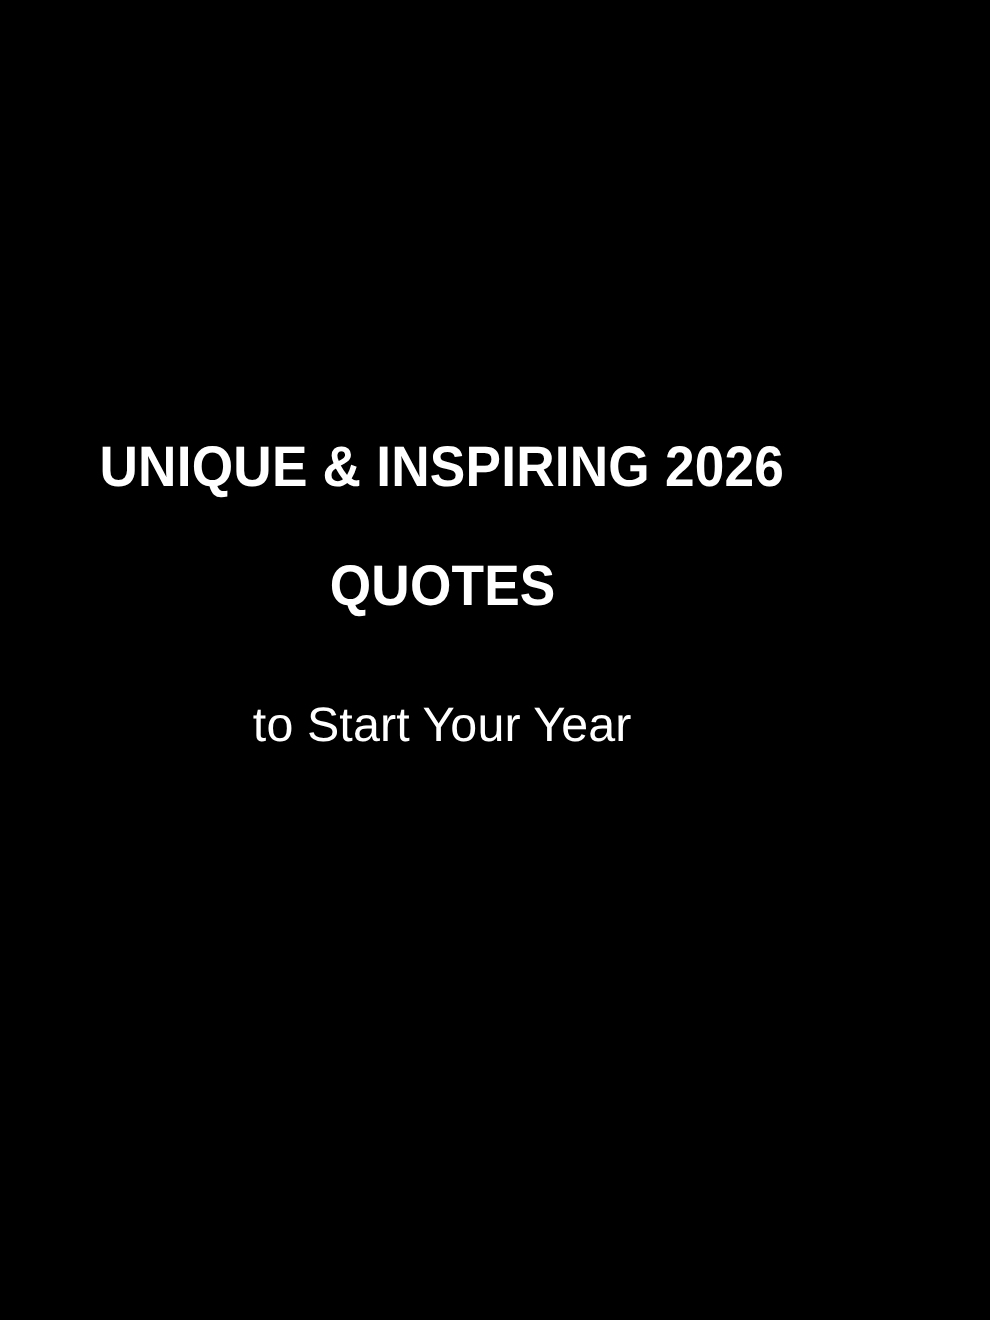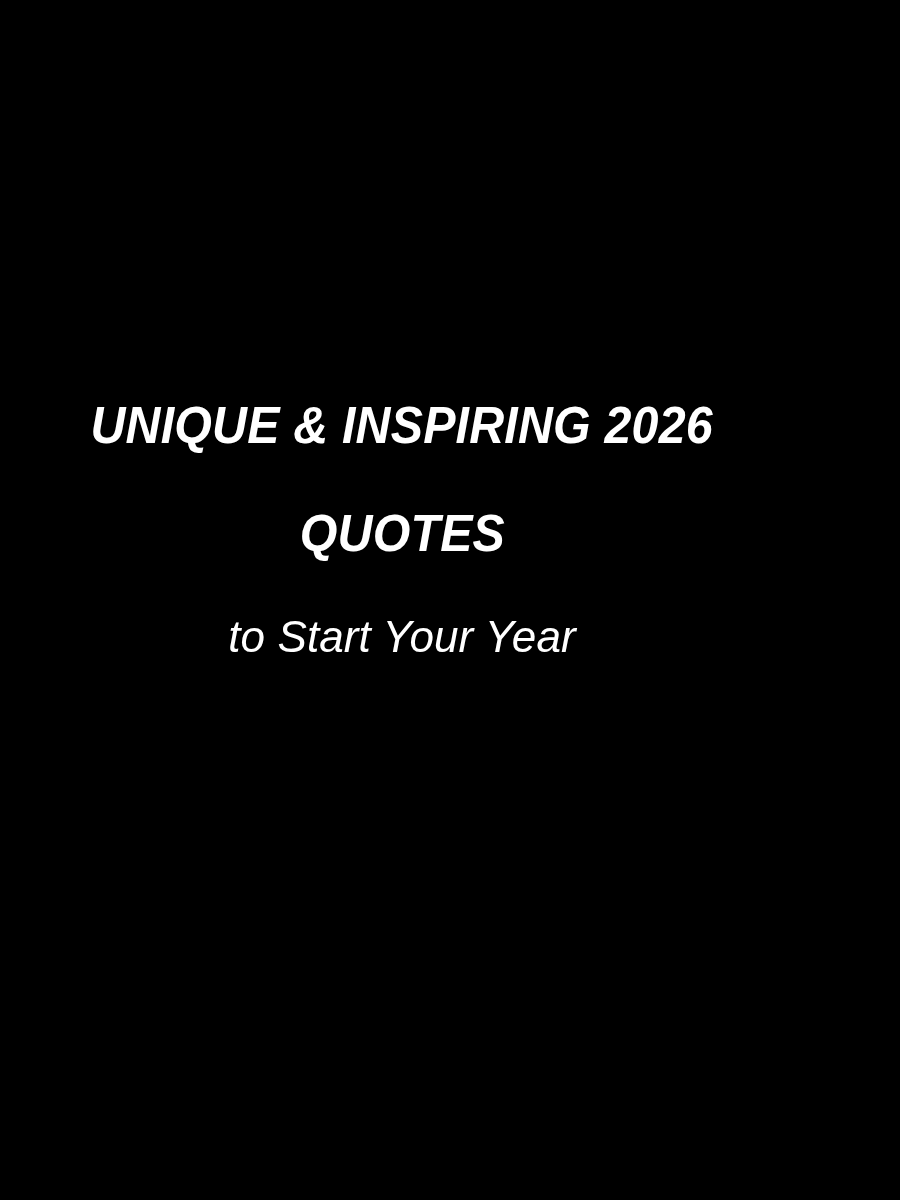--- a/index.html
+++ b/index.html
@@ -18,21 +18,20 @@
   .poster {
     position: relative;
     width: 804px;
     height: 1200px;
     background: #000000;
     display: flex;
     flex-direction: column;
     align-items: center;
     justify-content: flex-start;
     box-sizing: border-box;
-    font-style: italic;
   }
 
   
   .text-block {
     position: absolute;
     left: 0;
     right: 0;
     top: 396px;
     display: flex;
     flex-direction: column;
@@ -68,20 +67,21 @@
     font-size: 44px;
     line-height: 66px;
     letter-spacing: 0.1px;
     text-align: center;
     margin: 42px 0 0 0;
   }
 
   .subtitle-line {
     display: block;
     white-space: nowrap;
+    margin-top: 23px;
   }
 </style>
 </head>
 <body>
 
 <div class="poster">
 
   <div class="text-block">
 
     <div class="headline headline-line-1">UNIQUE &amp; INSPIRING 2026</div>

